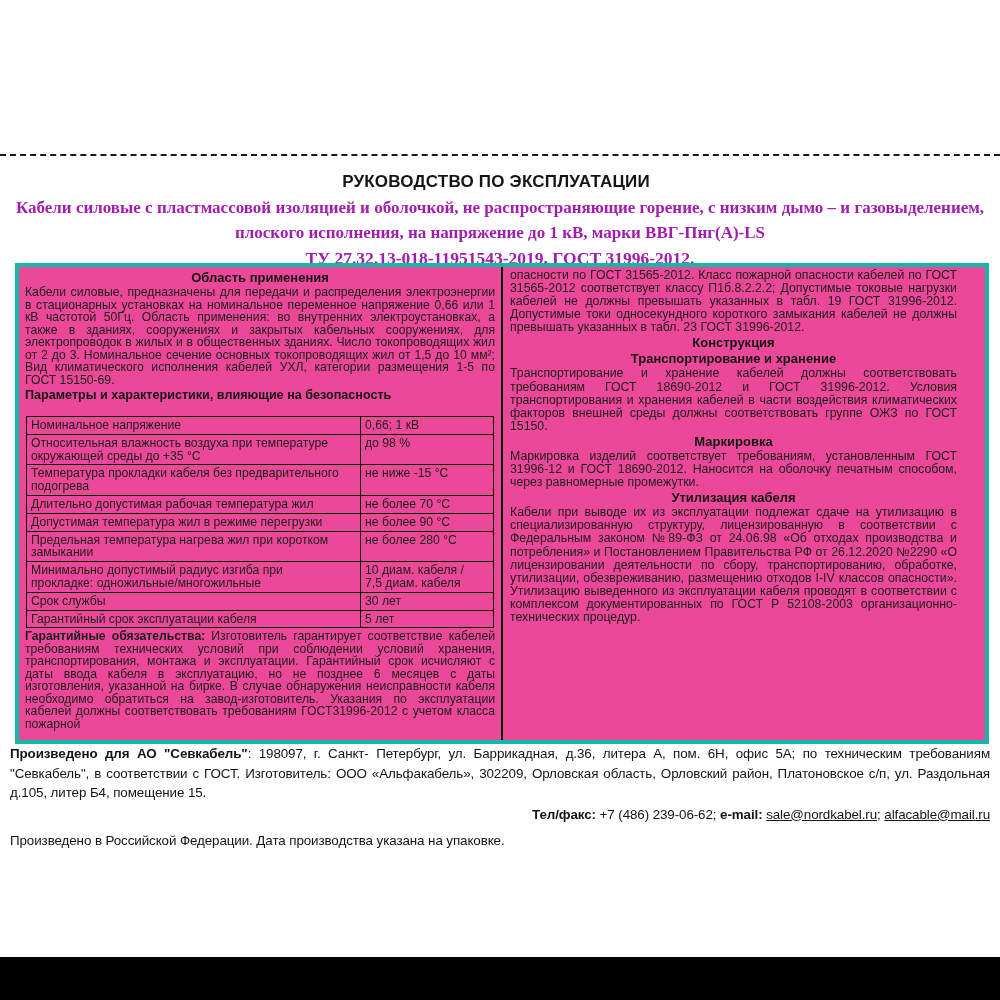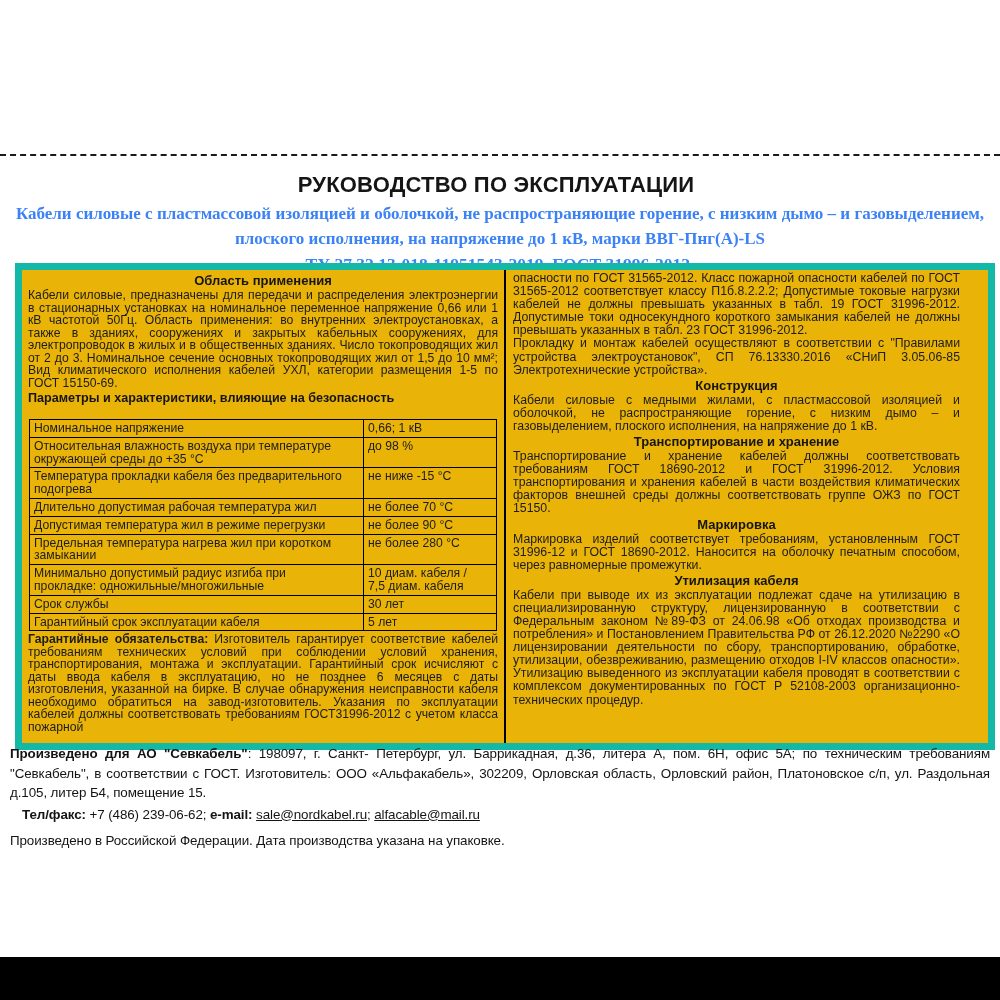--- a/index.html
+++ b/index.html
@@ -9,32 +9,32 @@
     -webkit-font-smoothing:antialiased;overflow:hidden;
   }
   
   .cut-line{
     position:absolute;left:0;top:154px;width:1000px;height:0;
     border-top:2px dashed #1a1a1a;
   }
   
   .title-block{position:absolute;left:0;top:172px;width:1000px;text-align:center;}
   .doc-title{
-    font-family:"Liberation Sans",sans-serif;font-weight:bold;font-size:22px;
+    font-family:"Liberation Sans",sans-serif;font-weight:bold;font-size:17px;
     margin:0 8px 6px 0;letter-spacing:.2px;color:#151515;
   }
   .doc-subtitle{
     font-family:"Liberation Serif",serif;font-weight:bold;font-size:17px;
-    margin:0 0 5px 0;color:#3b82f6;
+    margin:0 0 5px 0;color:#a21caf;
   }
   .doc-subtitle.tu{font-size:17.5px;}
   
   .content-box{
     position:absolute;left:15px;top:263px;width:966px;height:473px;
-    border:7px solid #14b8a6;display:flex;background:#eab308;
+    border:4px solid #14b8a6;display:flex;background:#ec4899;
   }
   .col{overflow:hidden;box-sizing:border-box;}
   .col-left{width:482px;padding:2px 6px 2px 6px;}
   .col-right{width:464px;border-left:2px solid #000;padding:2px 8px 2px 7px;}
   .sec-heading{
     font-weight:bold;font-size:13px;text-align:center;margin:1px 0 1px 0;color:#151515;
   }
   .sec-heading.left-align{text-align:left;font-size:12.6px;margin:2px 0 14px 0;}
   .body-par{
     font-size:12.2px;line-height:12.5px;text-align:justify;text-align-last:left;
@@ -52,21 +52,21 @@
   }
   .params-table td.val{width:114px;}
   
   .footer{
     position:absolute;left:10px;top:744px;width:980px;color:#141414;
     font-size:13.4px;letter-spacing:-0.1px;
   }
   .footer .producer{
     margin:0;line-height:19.5px;text-align:justify;text-align-last:left;
   }
-  .footer .contacts{margin:2px 0 0 12px;line-height:19px;}
+  .footer .contacts{margin:2px 0 0 0;line-height:19px;text-align:right;}
   .footer .made-in{margin:9px 0 0 0;line-height:15px;}
   .email-link{color:#141414;text-decoration:underline;}
   .bottom-bar{
     position:absolute;left:0;top:957px;width:1000px;height:43px;background:#000;
   }
 </style>
 </head>
 <body>
 
 <div class="cut-line"></div>
@@ -124,23 +124,21 @@
           <td class="val">5 лет</td>
         </tr>
       </tbody>
     </table>
 
     <p class="body-par"><span class="bold-lead">Гарантийные обязательства:</span> <span>Изготовитель гарантирует соответствие кабелей требованиям технических условий при соблюдении условий хранения, транспортирования, монтажа и эксплуатации. Гарантийный срок исчисляют с даты ввода кабеля в эксплуатацию, но не позднее 6 месяцев с даты изготовления, указанной на бирке. В случае обнаружения неисправности кабеля необходимо обратиться на завод-изготовитель. Указания по эксплуатации кабелей должны соответствовать требованиям ГОСТ31996-2012 с учетом класса пожарной</span></p>
   </div>
 
   <div class="col col-right">
     <p class="body-par">опасности по ГОСТ 31565-2012. Класс пожарной опасности кабелей по ГОСТ 31565-2012 соответствует классу П1б.8.2.2.2; Допустимые токовые нагрузки кабелей не должны превышать указанных в табл. 19 ГОСТ 31996-2012. Допустимые токи односекундного короткого замыкания кабелей не должны превышать указанных в табл. 23 ГОСТ 31996-2012.</p>
-    <p class="body-par">Прокладку и монтаж кабелей осуществляют в соответствии с "Правилами устройства электроустановок", СП 76.13330.2016 «СНиП 3.05.06-85 Электротехнические устройства».</p>
     <div class="sec-heading">Конструкция</div>
-    <p class="body-par">Кабели силовые с медными жилами, с пластмассовой изоляцией и оболочкой, не распространяющие горение, с низким дымо – и газовыделением, плоского исполнения, на напряжение до 1 кВ.</p>
     <div class="sec-heading">Транспортирование и хранение</div>
     <p class="body-par">Транспортирование и хранение кабелей должны соответствовать требованиям ГОСТ 18690-2012 и ГОСТ 31996-2012. Условия транспортирования и хранения кабелей в части воздействия климатических факторов внешней среды должны соответствовать группе ОЖЗ по ГОСТ 15150.</p>
     <div class="sec-heading">Маркировка</div>
     <p class="body-par">Маркировка изделий соответствует требованиям, установленным ГОСТ 31996-12 и ГОСТ 18690-2012. Наносится на оболочку печатным способом, через равномерные промежутки.</p>
     <div class="sec-heading">Утилизация кабеля</div>
     <p class="body-par">Кабели при выводе их из эксплуатации подлежат сдаче на утилизацию в специализированную структуру, лицензированную в соответствии с Федеральным законом №89-ФЗ от 24.06.98 «Об отходах производства и потребления» и Постановлением Правительства РФ от 26.12.2020 №2290 «О лицензировании деятельности по сбору, транспортированию, обработке, утилизации, обезвреживанию, размещению отходов I-IV классов опасности». Утилизацию выведенного из эксплуатации кабеля проводят в соответствии с комплексом документированных по ГОСТ Р 52108-2003 организационно-технических процедур.</p>
   </div>
 
 </div>
 

